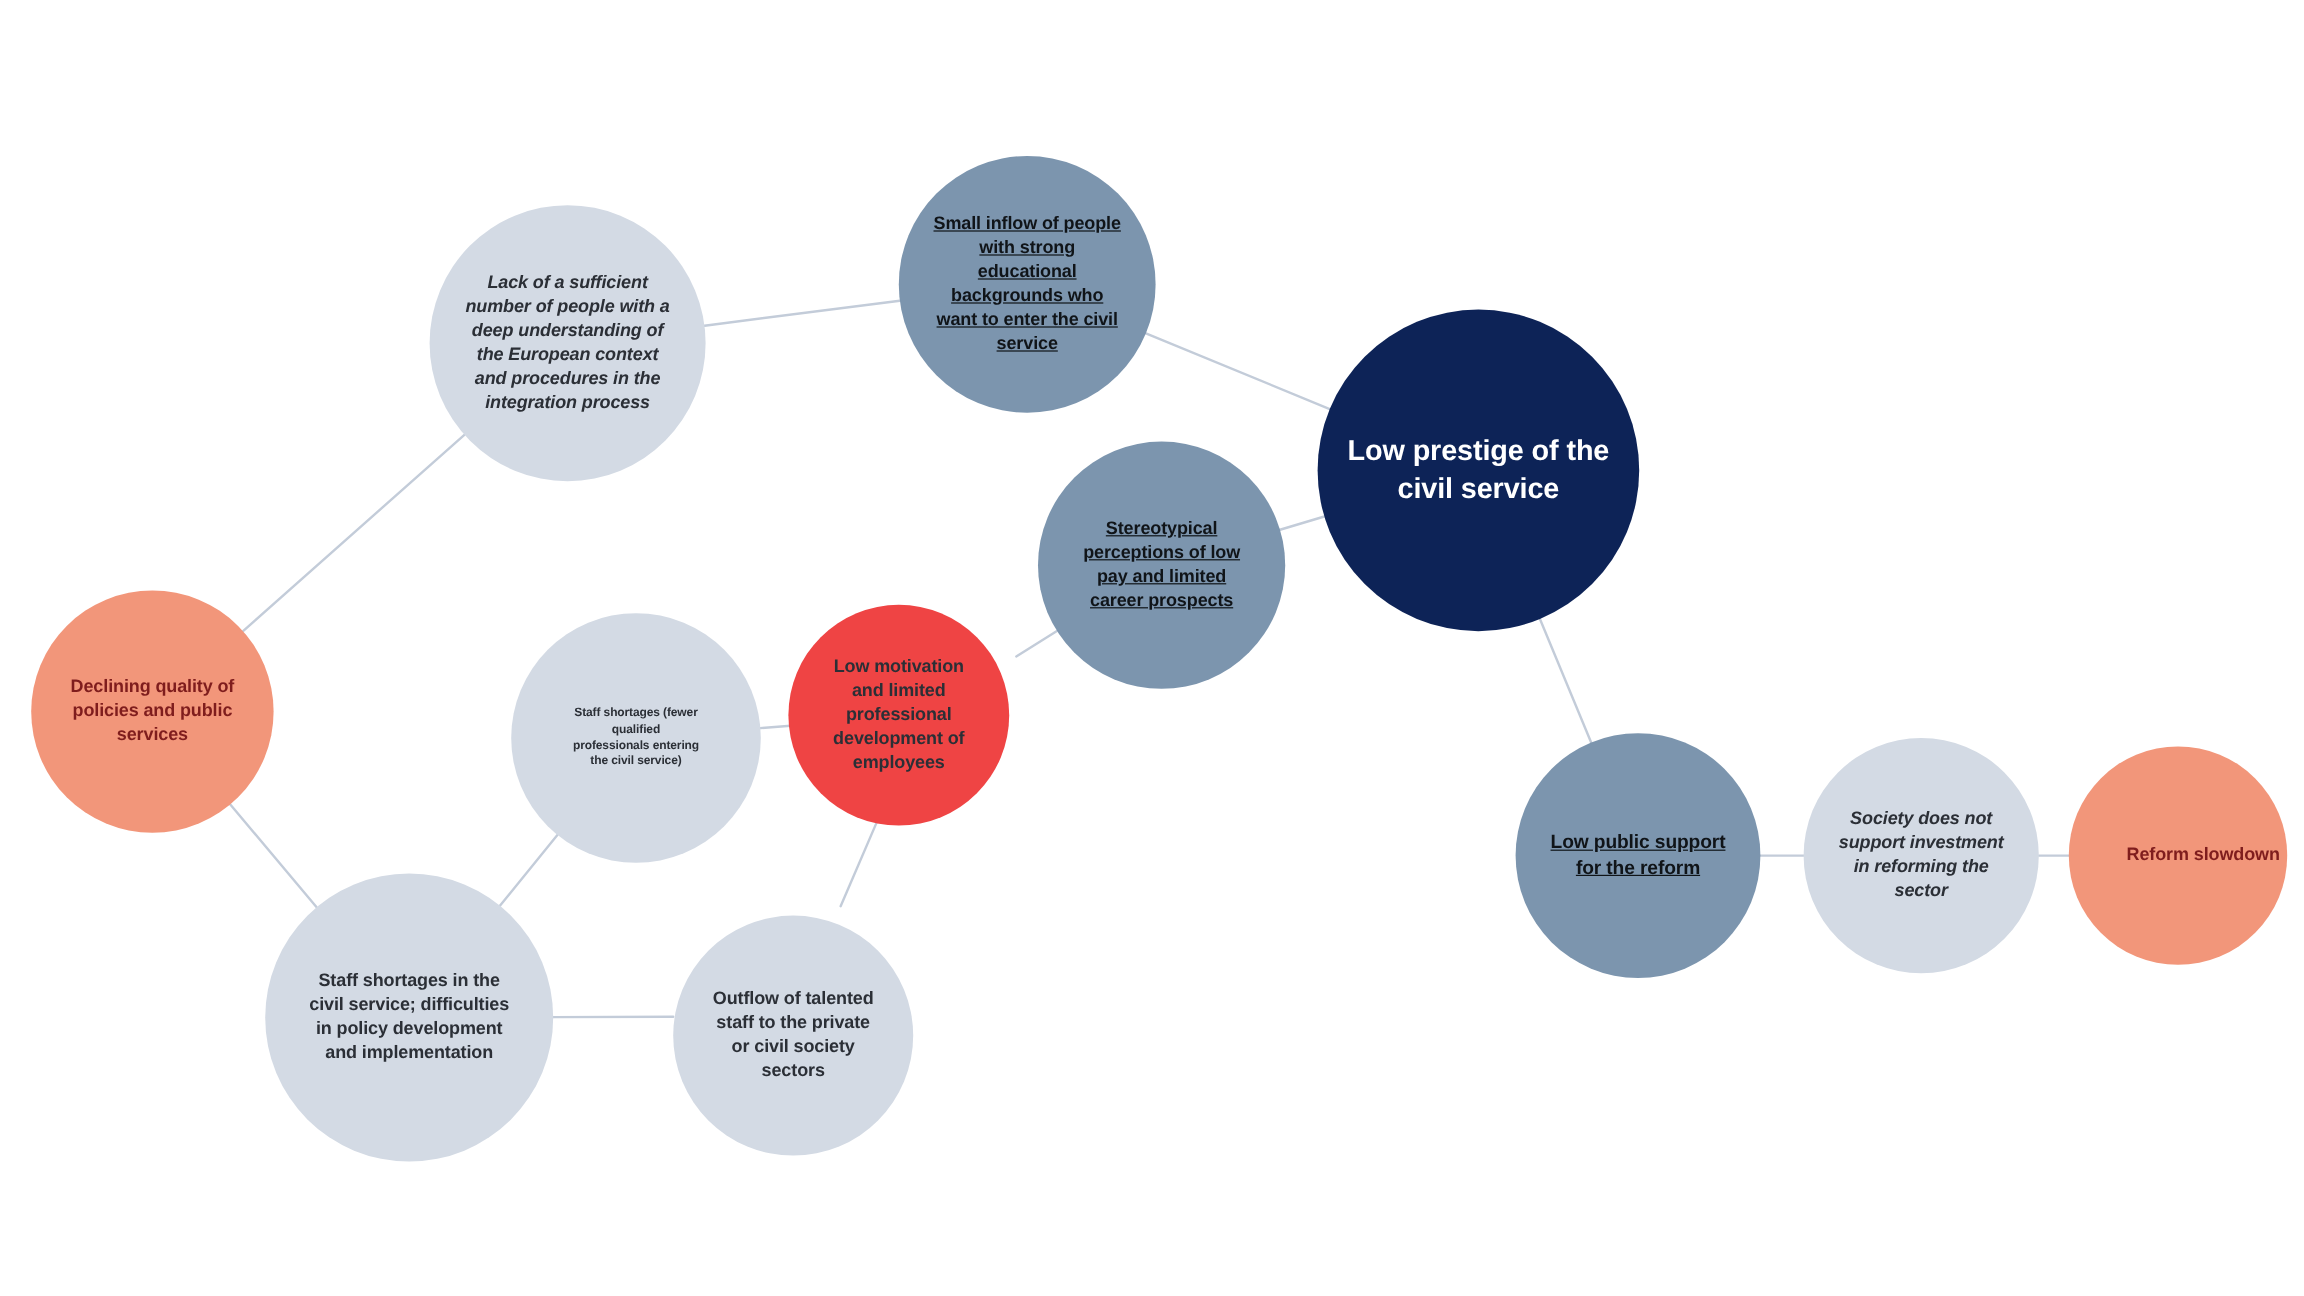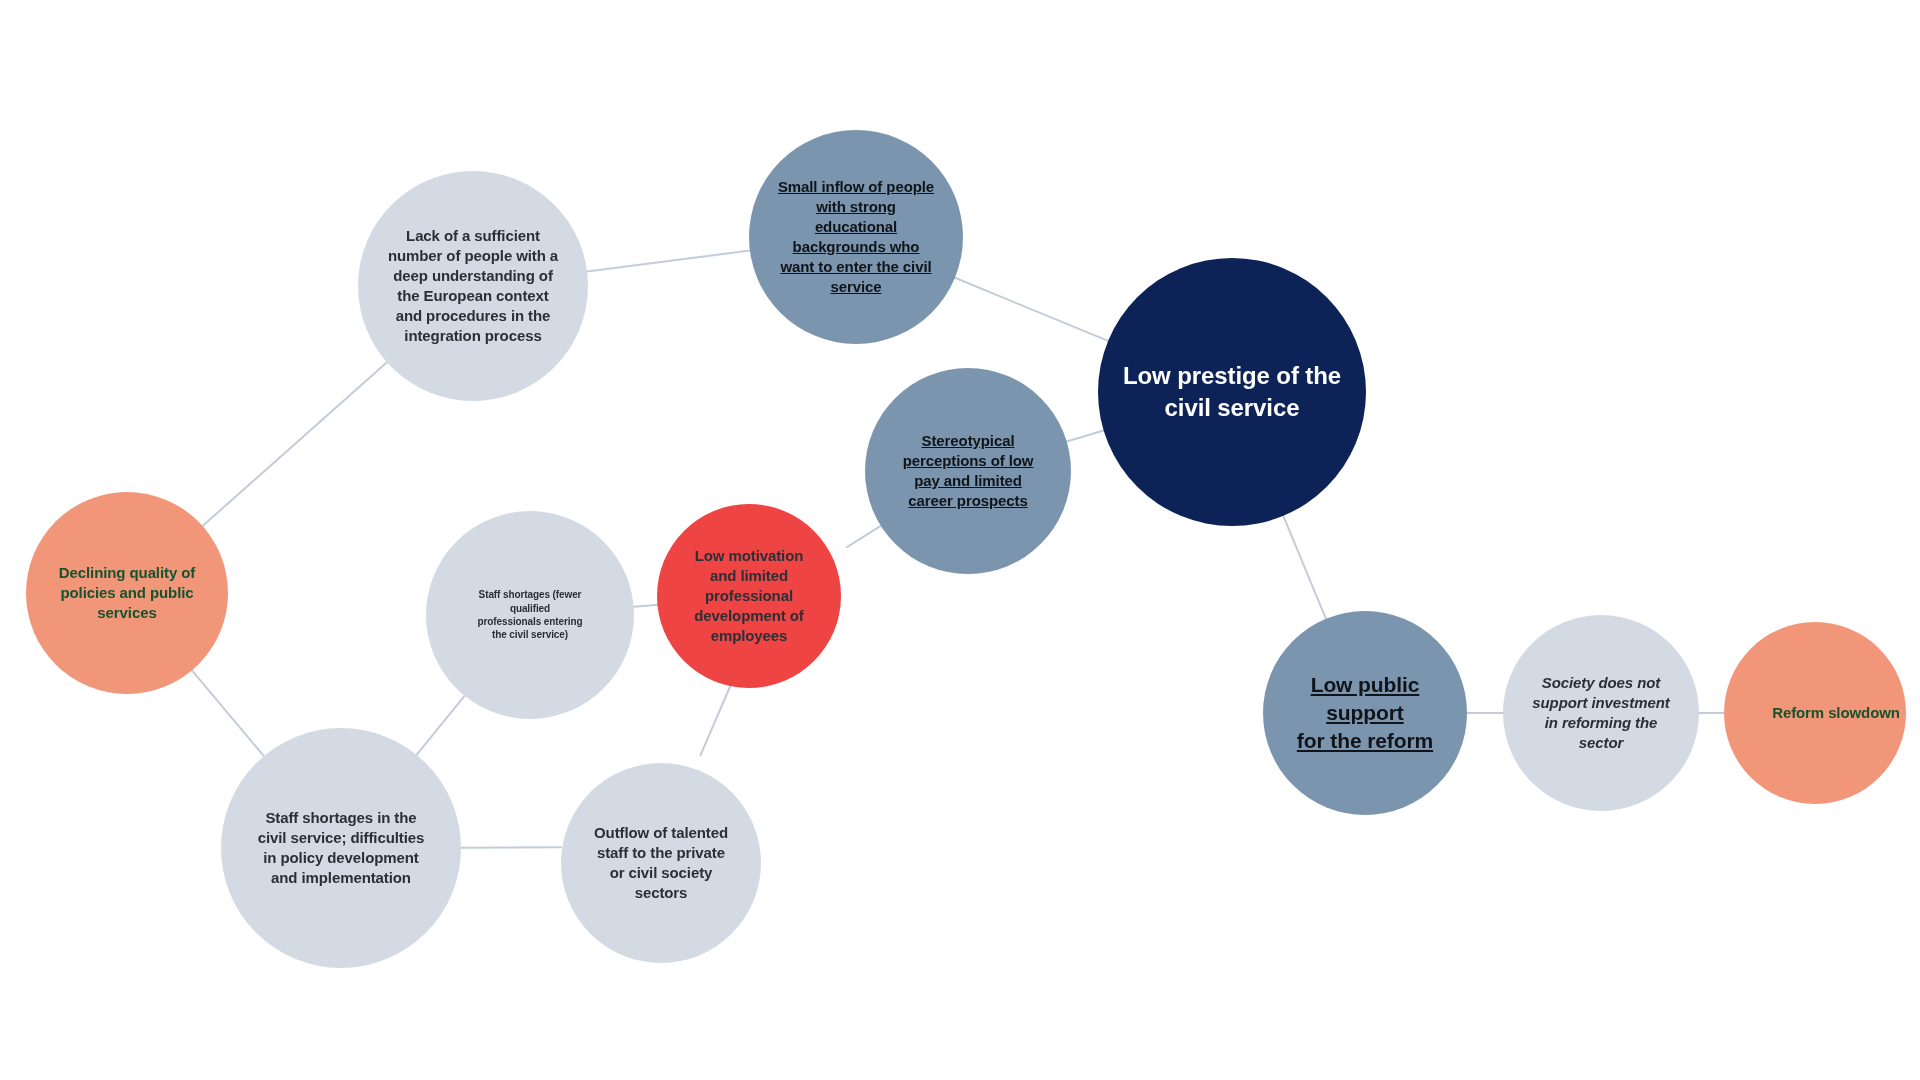--- a/index.html
+++ b/index.html
@@ -53,21 +53,21 @@
     font-weight: bold;
     line-height: 1.33;
     letter-spacing: -0.1px;
     padding: 0 6px;
     box-sizing: border-box;
     white-space: pre-line;
   }
   .node.dark .node-label { color: #ffffff; }
   .node.light .node-label { color: #2b2f36; }
   .node.mid .node-label { color: #101418; text-decoration: underline; }
-  .node.accent .node-label { color: #14532d; }
+  .node.accent .node-label { color: #7f1d1d; }
 </style>
 </head>
 <body style="background: rgb(255, 255, 255);">
 
 <div id="diagram-canvas">
   <svg id="edge-layer" viewBox="0 0 1920 1080" xmlns="http://www.w3.org/2000/svg">
       <line x1="587.07" y1="271.41" x2="749.87" y2="250.58" stroke="#c3ccd9" stroke-width="2" stroke-linecap="round"></line>
       <line x1="954.92" y1="277.78" x2="1108.11" y2="340.93" stroke="#c3ccd9" stroke-width="2" stroke-linecap="round"></line>
       <line x1="1066.68" y1="441.47" x2="1103.62" y2="430.42" stroke="#c3ccd9" stroke-width="2" stroke-linecap="round"></line>
       <line x1="202.55" y1="525.97" x2="386.98" y2="362.32" stroke="#c3ccd9" stroke-width="2" stroke-linecap="round"></line>
@@ -94,21 +94,21 @@
 want to enter the civil
 service</span>
       </div>
       <div class="node mid" style="left: 865px; top: 368px; width: 206px; height: 206px; background: rgb(124, 149, 174);">
         <span class="node-label" style="font-size: 15px; max-width: 197.76px;">Stereotypical
 perceptions of low
 pay and limited
 career prospects</span>
       </div>
       <div class="node light" style="left: 358px; top: 171px; width: 230px; height: 230px; background: rgb(211, 218, 228);">
-        <span class="node-label" style="font-size: 15px; max-width: 220.8px;">Lack of a sufficient
+        <span class="node-label" style="font-size: 15px; max-width: 220.8px; font-style: italic;">Lack of a sufficient
 number of people with a
 deep understanding of
 the European context
 and procedures in the
 integration process</span>
       </div>
       <div class="node accent" style="left: 26px; top: 492px; width: 202px; height: 202px; background: rgb(242, 150, 122);">
         <span class="node-label" style="font-size: 15px; max-width: 193.92px;">Declining quality of
 policies and public
 services</span>
@@ -132,21 +132,21 @@
 in policy development
 and implementation</span>
       </div>
       <div class="node light" style="left: 561px; top: 763px; width: 200px; height: 200px; background: rgb(211, 218, 228);">
         <span class="node-label" style="font-size: 15px; max-width: 192px;">Outflow of talented
 staff to the private
 or civil society
 sectors</span>
       </div>
       <div class="node mid" style="left: 1263px; top: 611px; width: 204px; height: 204px; background: rgb(124, 149, 174);">
-        <span class="node-label" style="font-size: 21px; max-width: 195.84px;">Low public support
+        <span class="node-label" style="font-size: 16px; max-width: 195.84px;">Low public support
 for the reform</span>
       </div>
       <div class="node light" style="left: 1503px; top: 615px; width: 196px; height: 196px; background: rgb(211, 218, 228);">
         <span class="node-label" style="font-size: 15px; max-width: 188.16px; font-style: italic;">Society does not
 support investment
 in reforming the
 sector</span>
       </div>
       <div class="node accent" style="left: 1724px; top: 622px; width: 182px; height: 182px; background: rgb(242, 150, 122);">
         <span class="node-label" style="font-size: 15px; max-width: 174.72px; margin-left: 42px;">Reform slowdown</span>

